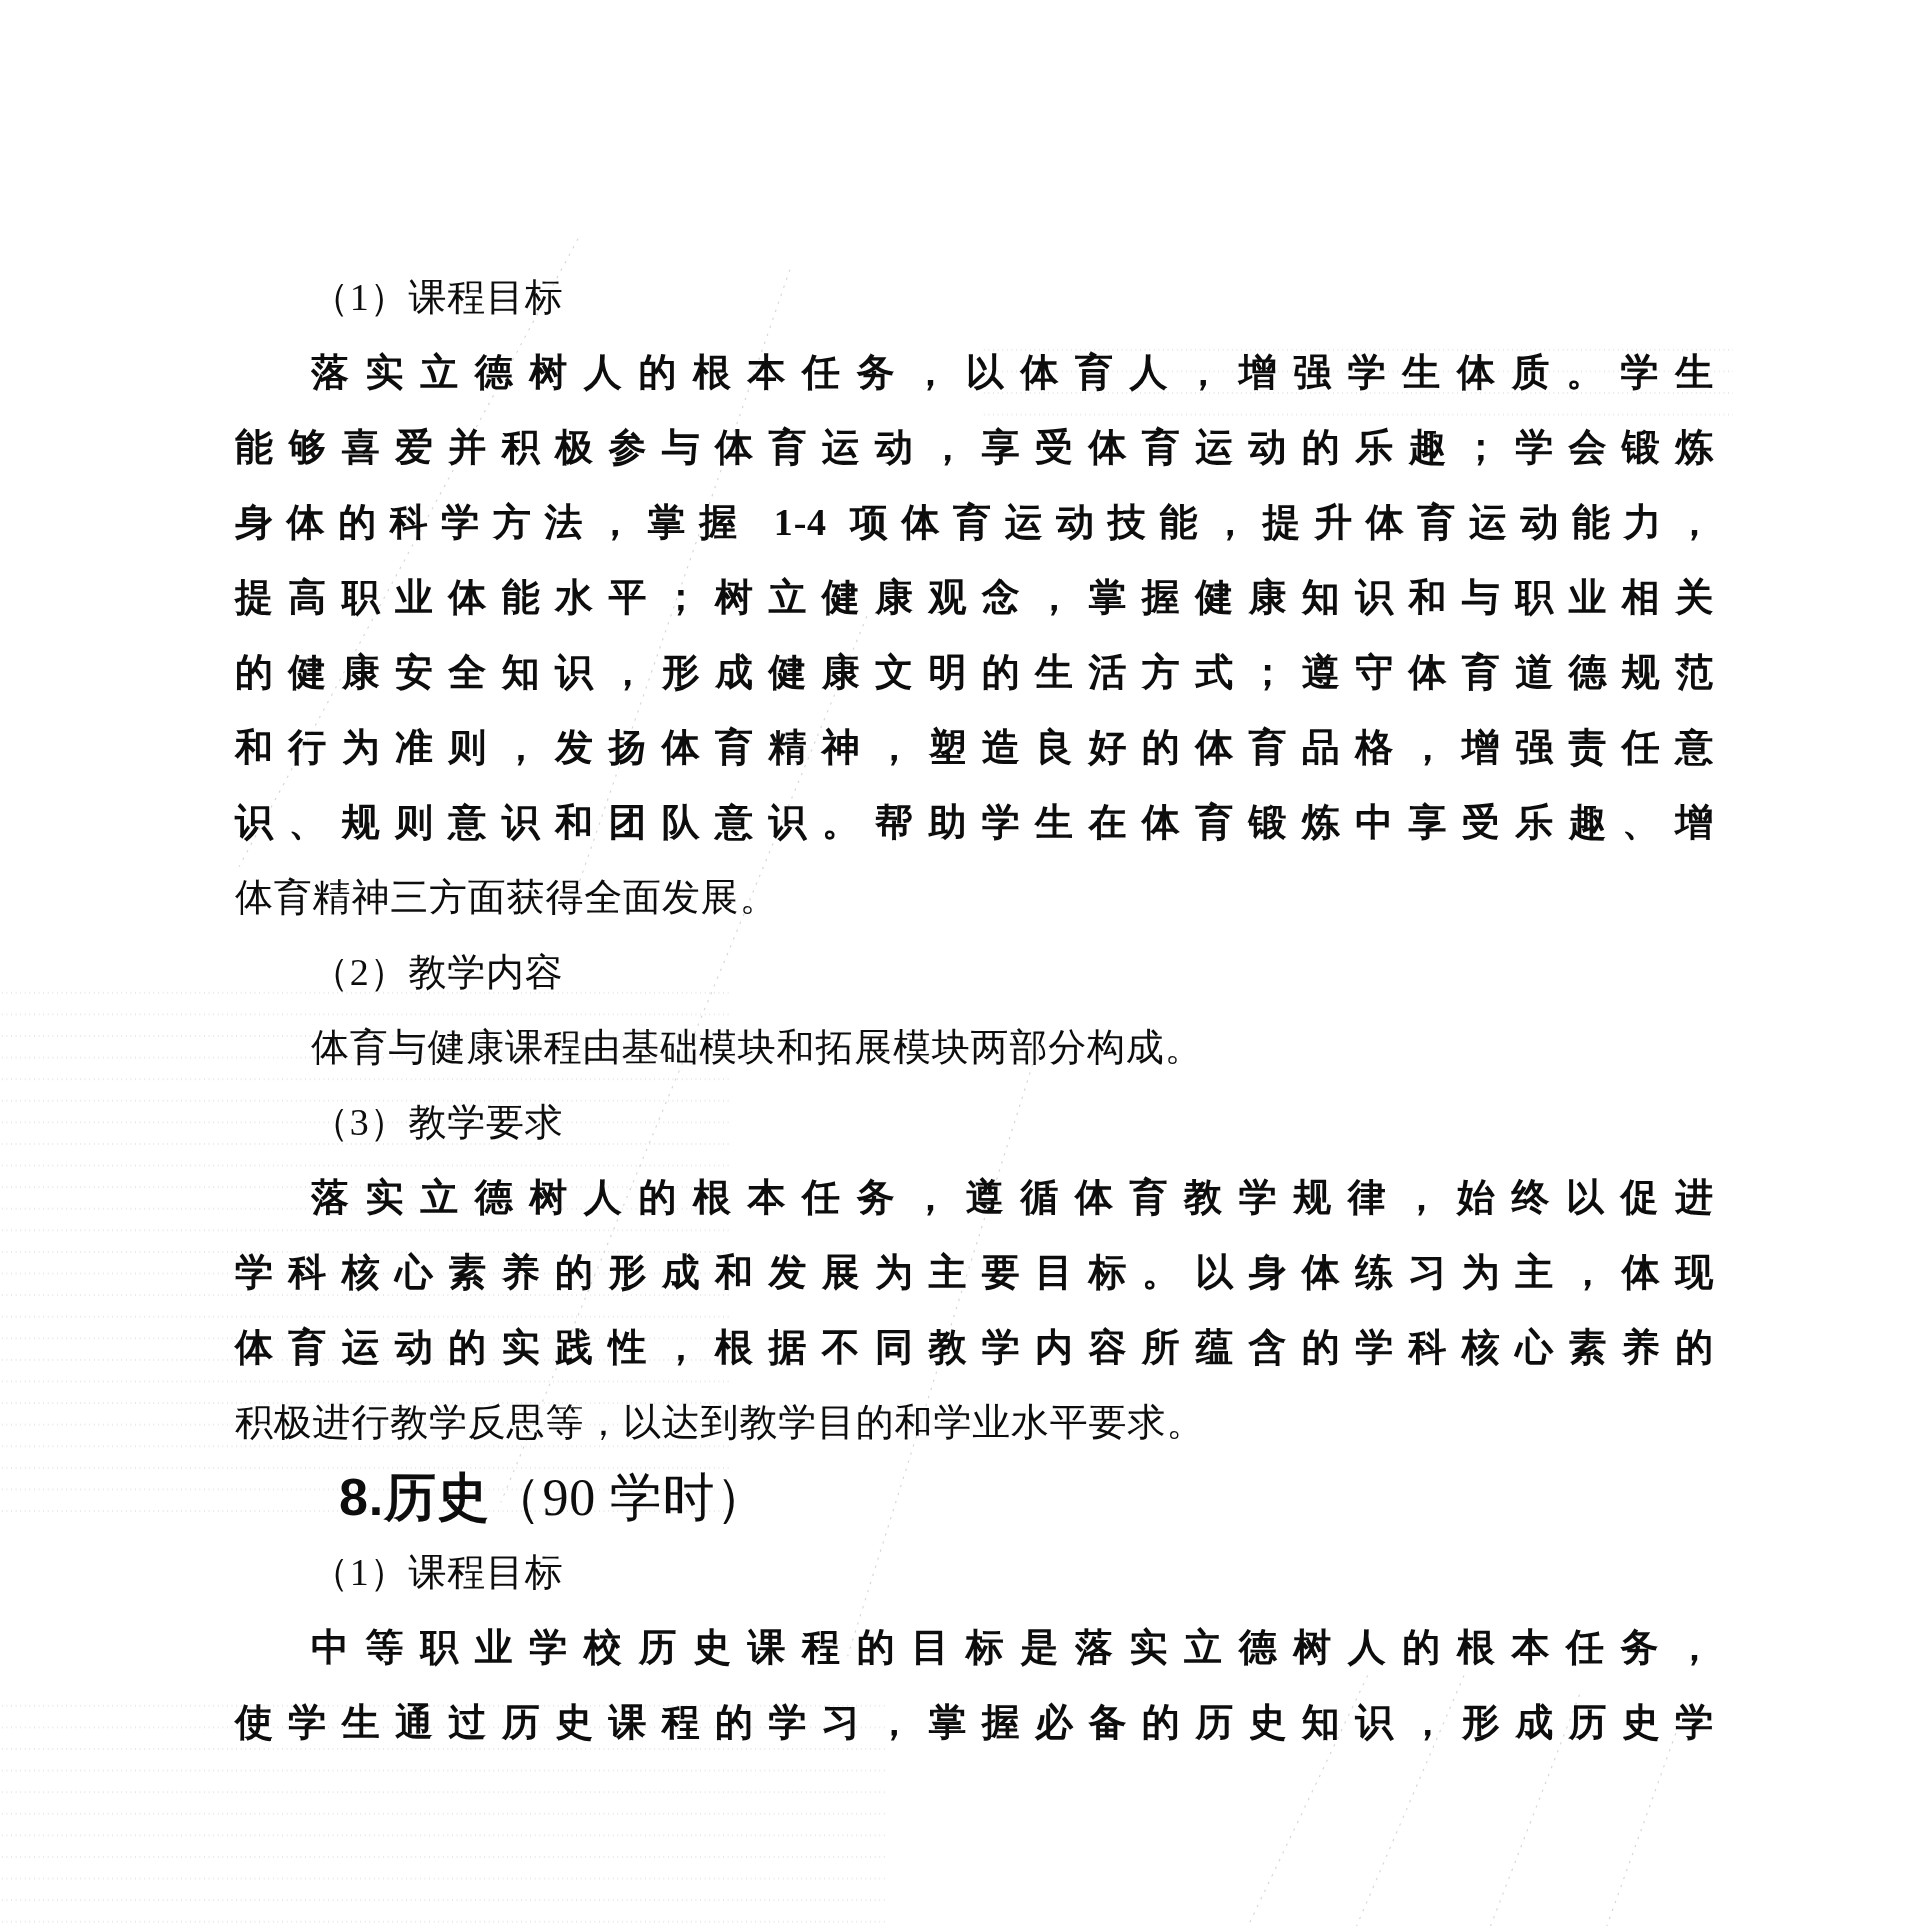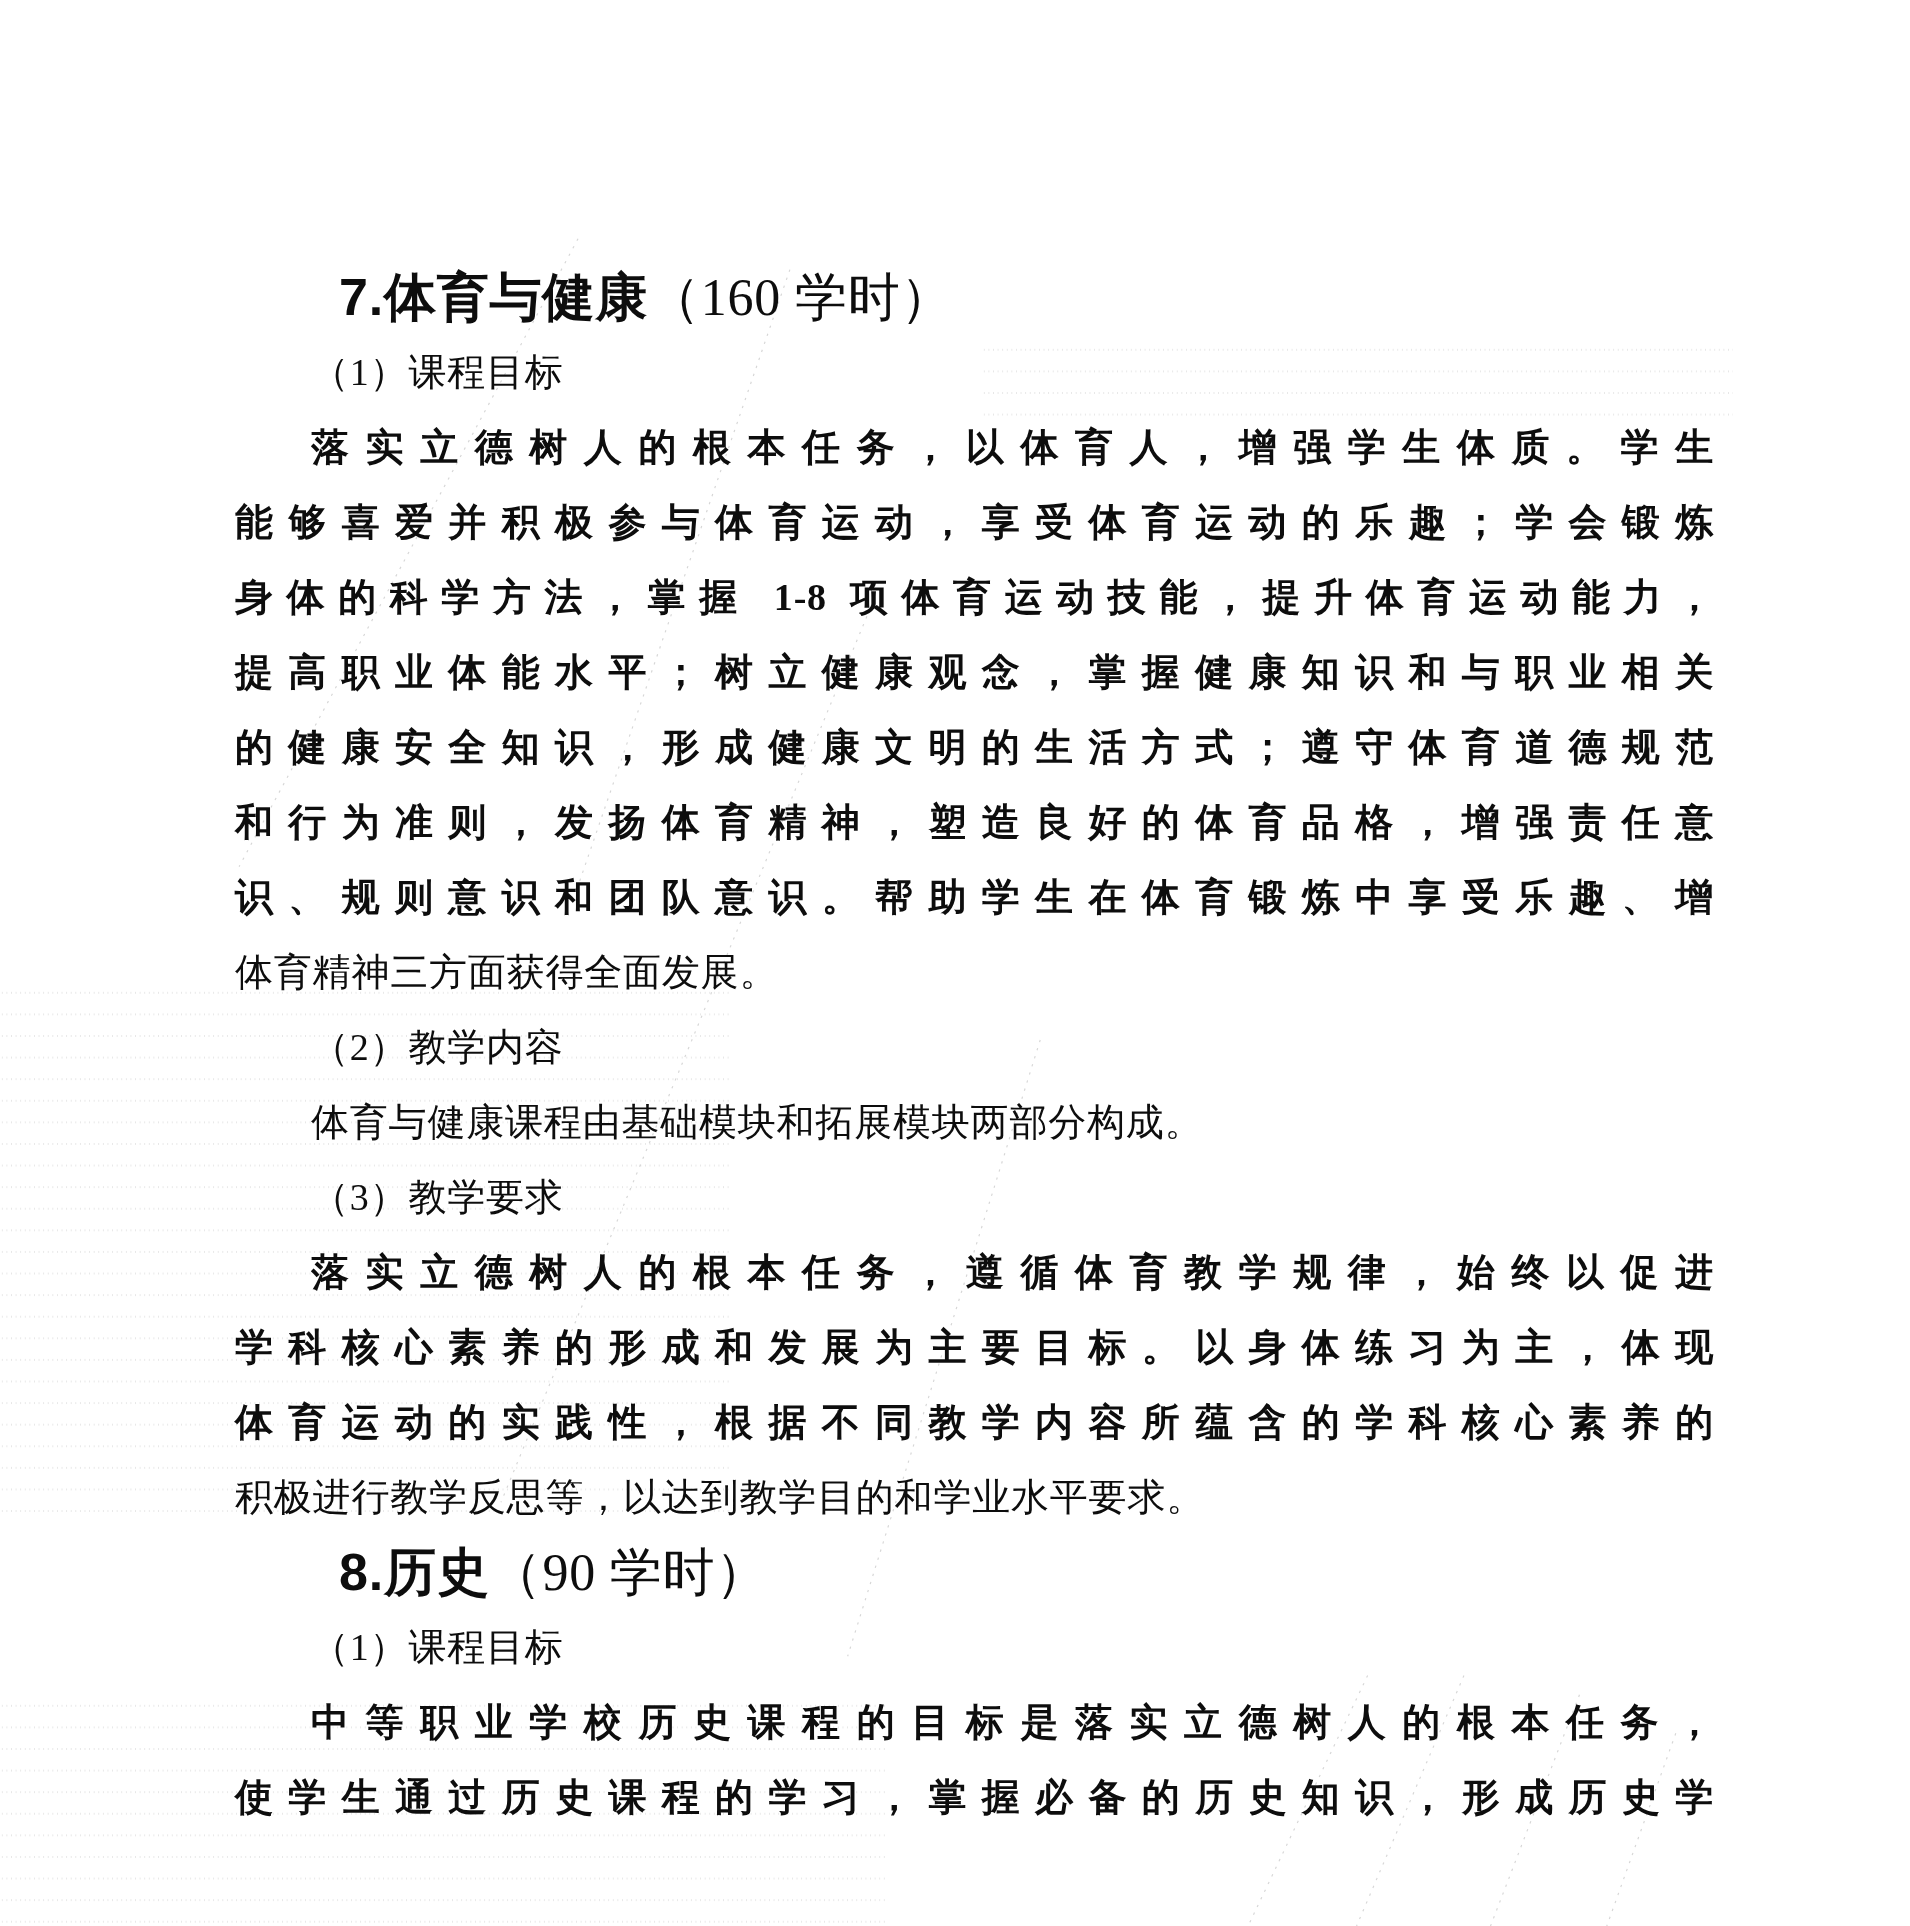--- a/index.html
+++ b/index.html
@@ -77,25 +77,24 @@
       <line x1="3550" y1="4350" x2="2500" y2="6550"></line>
       <line x1="3800" y1="4350" x2="2750" y2="6800"></line>
       <line x1="4100" y1="4400" x2="3100" y2="7000"></line>
       <line x1="4350" y1="4500" x2="3450" y2="7015"></line>
       <line x1="1100" y1="6900" x2="1900" y2="6050"></line>
       <line x1="4450" y1="6950" x2="4800" y2="6350"></line>
     </g>
   </svg>
 
   <main class="text-block" id="text-block">
-      <div class="line heading indent"><span class="seg bold">7.体育与健康</span><span class="seg">（160 学时）</span></div>
       <div class="line sub indent"><span class="seg">（1）课程目标</span></div>
       <div class="line body indent justify"><span class="seg">落实立德树人的根本任务，以体育人，增强学生体质。学生</span></div>
       <div class="line body justify"><span class="seg">能够喜爱并积极参与体育运动，享受体育运动的乐趣；学会锻炼</span></div>
-      <div class="line body justify"><span class="seg">身体的科学方法，掌握 1-8 项体育运动技能，提升体育运动能力，</span></div>
+      <div class="line body justify"><span class="seg">身体的科学方法，掌握 1-4 项体育运动技能，提升体育运动能力，</span></div>
       <div class="line body justify"><span class="seg">提高职业体能水平；树立健康观念，掌握健康知识和与职业相关</span></div>
       <div class="line body justify"><span class="seg">的健康安全知识，形成健康文明的生活方式；遵守体育道德规范</span></div>
       <div class="line body justify"><span class="seg">和行为准则，发扬体育精神，塑造良好的体育品格，增强责任意</span></div>
       <div class="line body justify"><span class="seg">识、规则意识和团队意识。帮助学生在体育锻炼中享受乐趣、增</span></div>
       <div class="line body"><span class="seg">体育精神三方面获得全面发展。</span></div>
       <div class="line sub indent"><span class="seg">（2）教学内容</span></div>
       <div class="line body indent"><span class="seg">体育与健康课程由基础模块和拓展模块两部分构成。</span></div>
       <div class="line sub indent"><span class="seg">（3）教学要求</span></div>
       <div class="line body indent justify"><span class="seg">落实立德树人的根本任务，遵循体育教学规律，始终以促进</span></div>
       <div class="line body justify"><span class="seg">学科核心素养的形成和发展为主要目标。以身体练习为主，体现</span></div>

